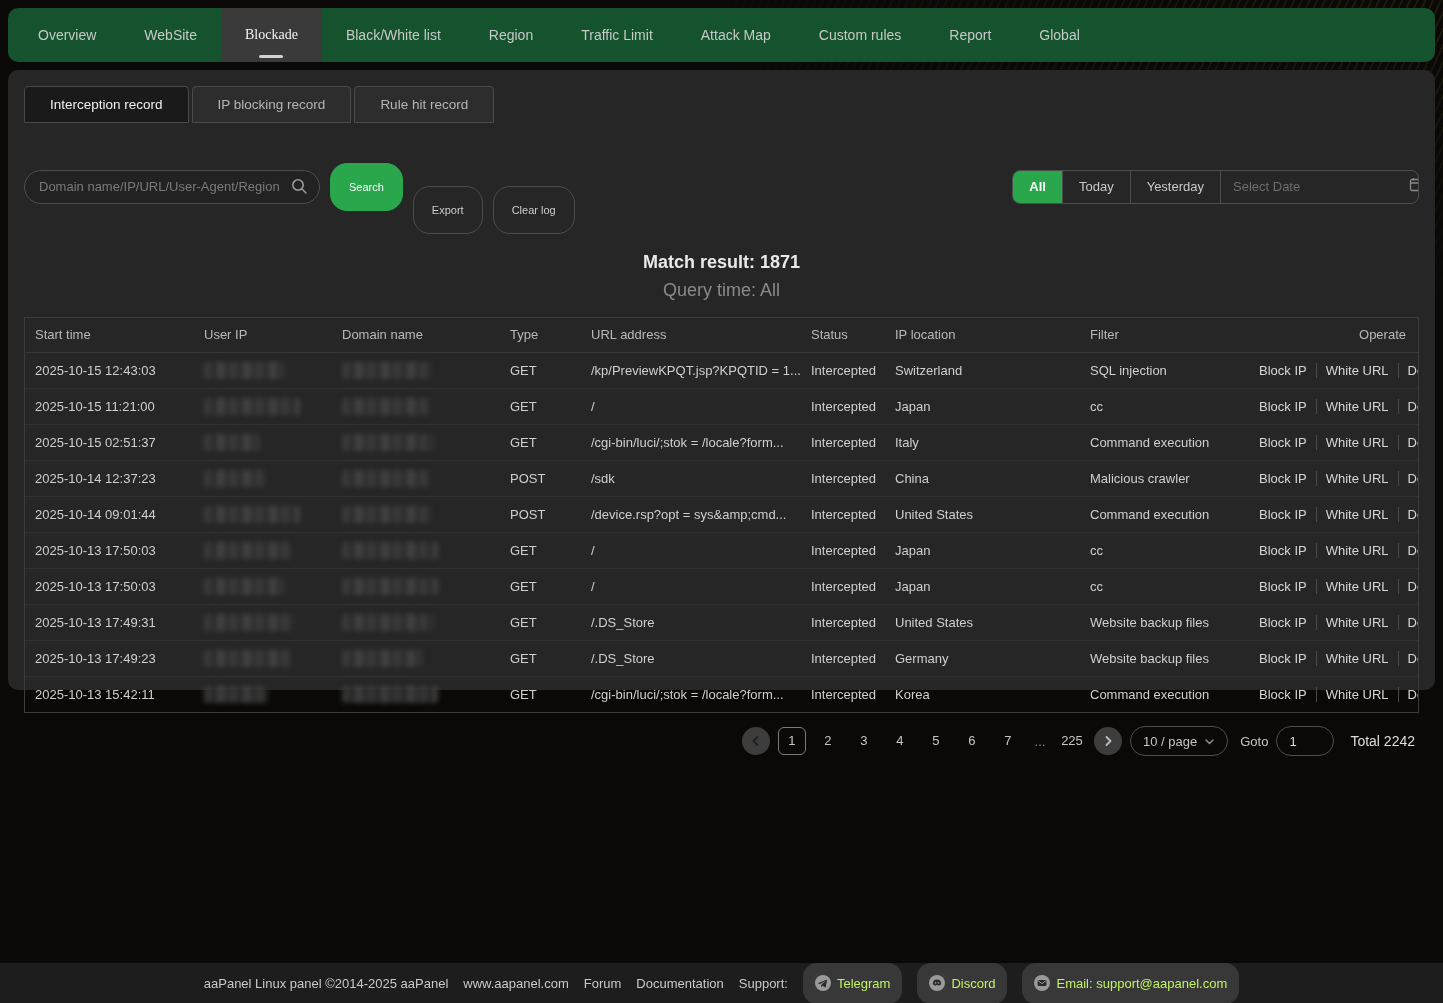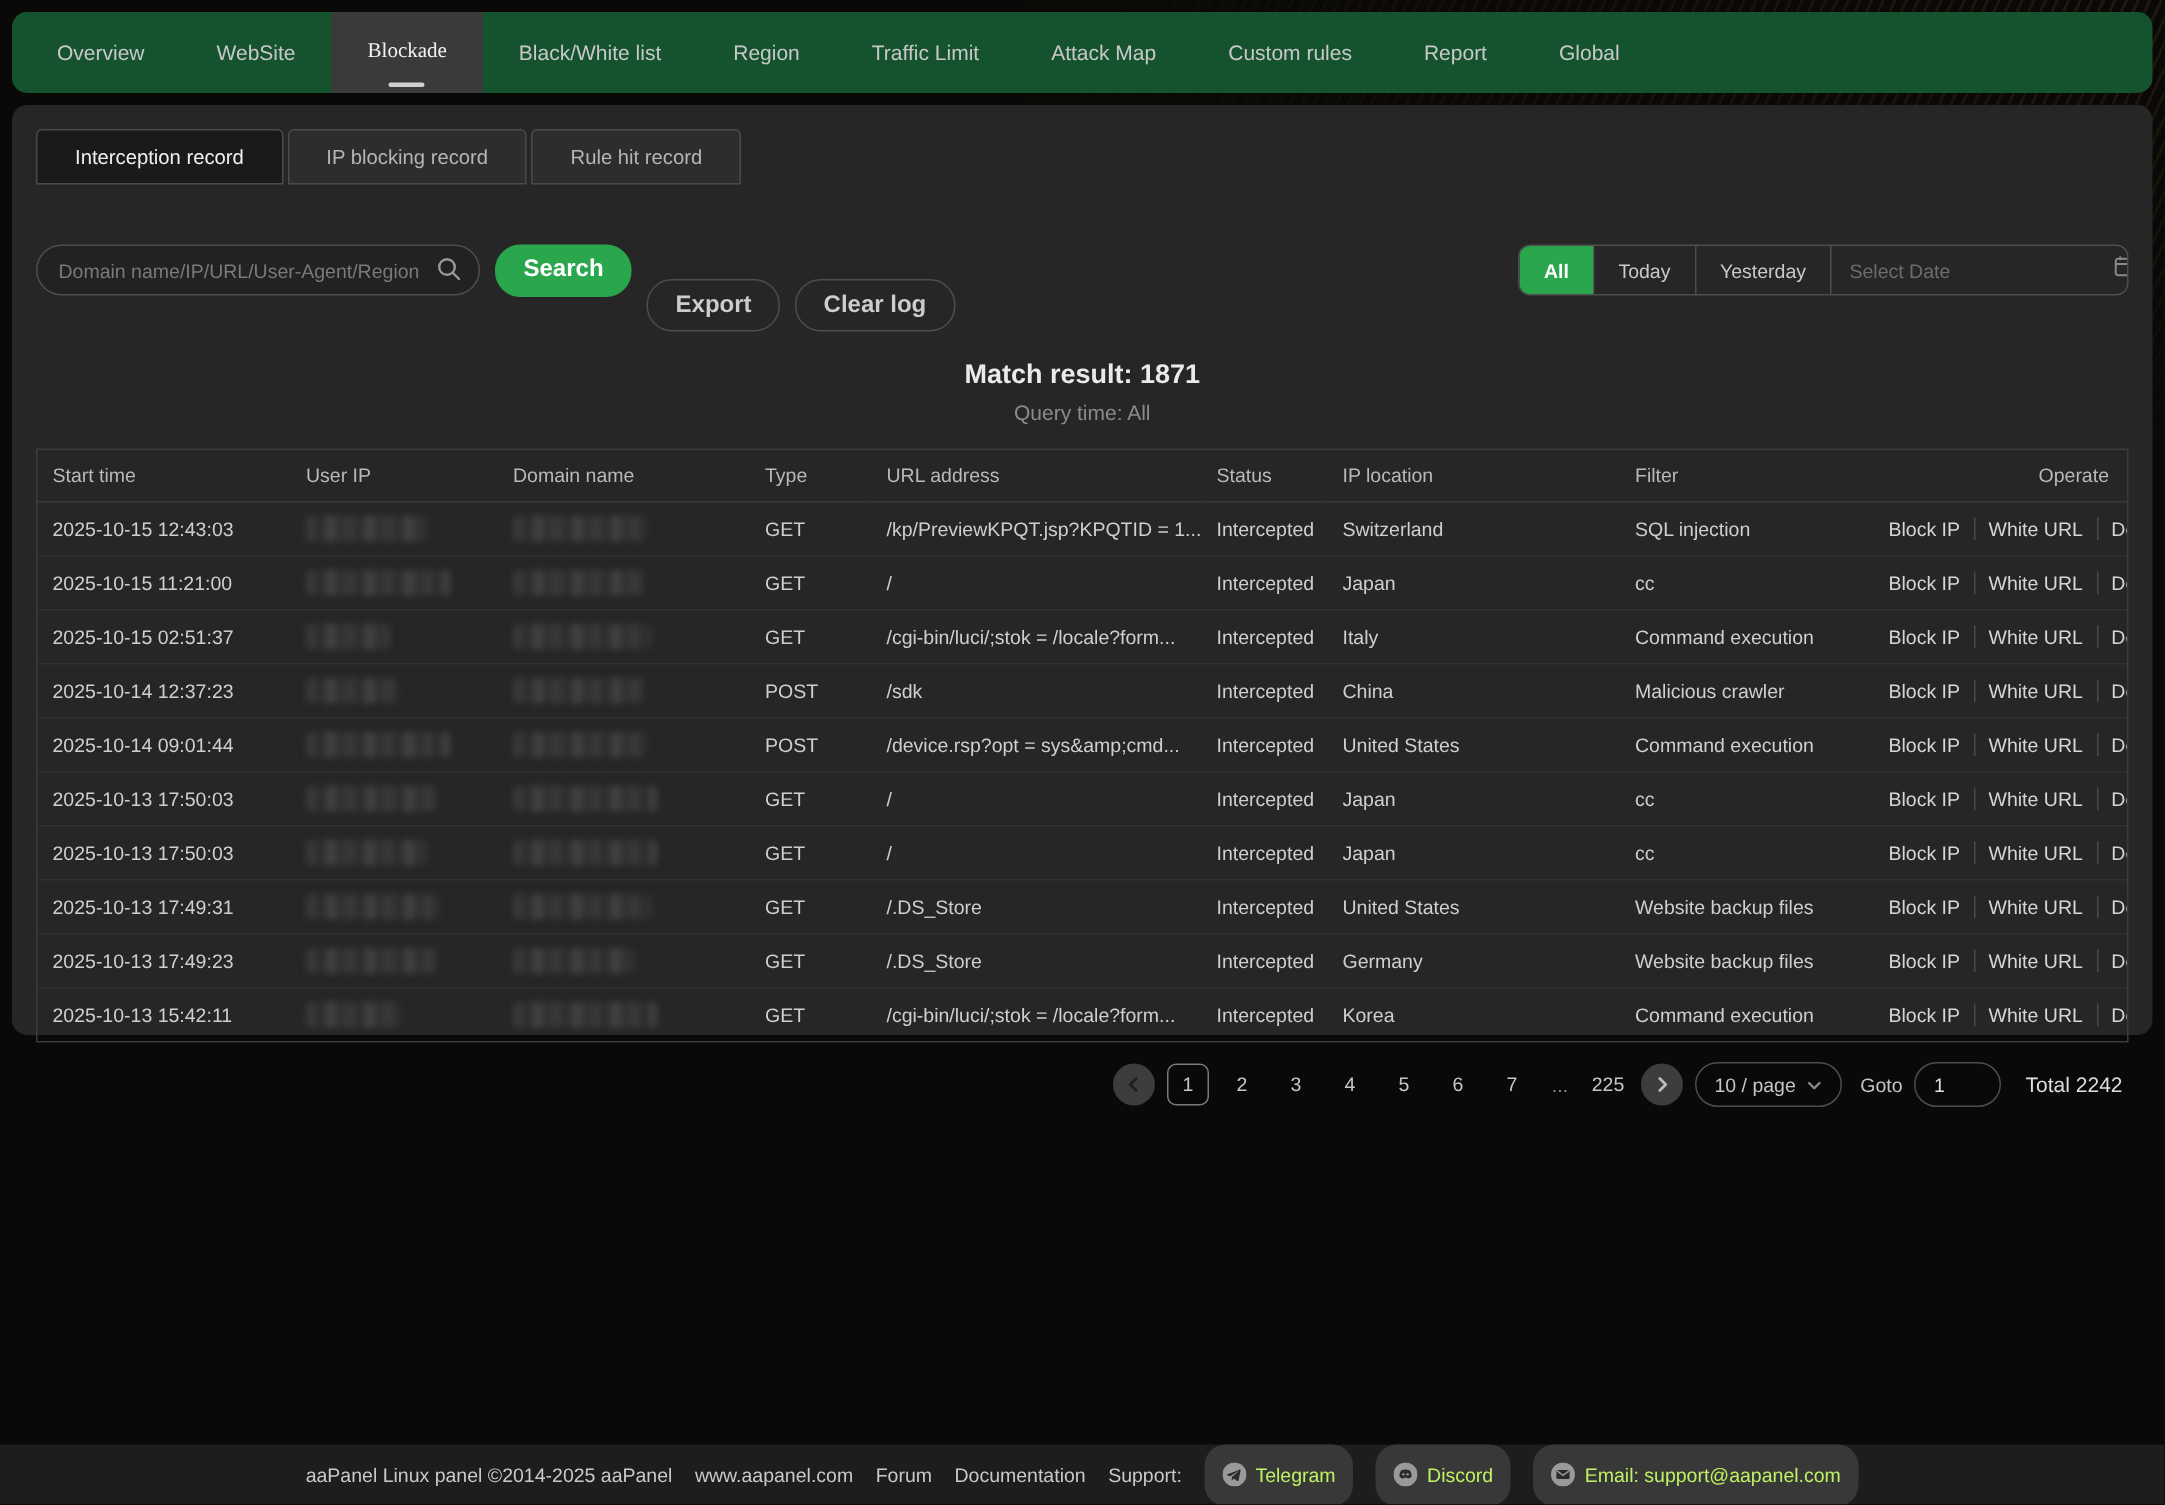--- a/index.html
+++ b/index.html
@@ -29,38 +29,38 @@
     margin-right:3px; background:#2d2d2d; color:#b5b5b5; cursor:pointer; }
   .subtab.active { background:#1a1a1a; color:#f0f0f0; }
 
   .toolbar { display:flex; justify-content:space-between; align-items:center; margin:16px 16px 0; }
   .tb-left { display:flex; align-items:center; }
   .search-wrap { position:relative; }
   .search-input { width:296px; height:34px; border:1px solid #4d4d4d; border-radius:17px;
     background:#222; color:#ddd; font-size:13px; padding:0 38px 0 14px; outline:none; font-family:inherit; }
   .search-input::placeholder { color:#7a7a7a; }
   .search-icon { position:absolute; right:12px; top:8px; }
-  .btn { height:35px; border-radius:17px; font-size:16px; padding:0 18px; margin-left:10px;
-    cursor:pointer; font-family:inherit;font-weight:bold; }
+  .btn { height:48px; border-radius:17px; font-size:11px; padding:0 18px; margin-left:10px;
+    cursor:pointer; font-family:inherit; }
   .btn-green { background:var(--green); border:1px solid var(--green); color:#fff; }
   .btn-ghost { background:transparent; border:1px solid #4d4d4d; color:#cccccc;margin-top:47px; }
   .datefilter { display:flex; align-items:center; height:34px; border:1px solid #4d4d4d;
     border-radius:8px; overflow:hidden; }
   .df-seg { height:100%; display:flex; align-items:center; padding:0 16px; font-size:13px;
     color:#c9c9c9; cursor:pointer; }
   .df-seg.active { background:var(--green); color:#fff; font-weight:bold; }
   .df-seg + .df-seg, .df-date { border-left:1px solid #4d4d4d; }
   .df-date { height:100%; display:flex; align-items:center; padding:0 12px; width:198px; }
   .df-date input { flex:1; background:transparent; border:none; outline:none; color:#ddd;
     font-size:13px; font-family:inherit; }
   .df-date input::placeholder { color:#6d6d6d; }
 
   .summary { text-align:center; margin-top:18px; }
   .summary .big { font-size:18px; font-weight:bold; color:#eaeaea; }
-  .summary .small { font-size:14px; color:#8a8a8a; margin-top:7px; }
+  .summary .small { font-size:18px; color:#8a8a8a; margin-top:7px; }
 
   .tablewrap { margin:16px 16px 0; border:1px solid #3c3c3c; }
   table { width:100%; border-collapse:collapse; table-layout:fixed; }
   th { height:34px; text-align:left; font-weight:400; font-size:13px; color:#b9b9b9;
     padding-left:10px; border-bottom:1px solid #383838; }
   th:last-child { text-align:right; padding-right:12px; }
   td { height:36px; font-size:13px; color:#cfcfcf; padding-left:10px; border-bottom:1px solid #313131;
     white-space:nowrap; overflow:hidden; }
   tr:last-child td { border-bottom:none; }
   td.op { text-align:right; padding-right:4px; }

